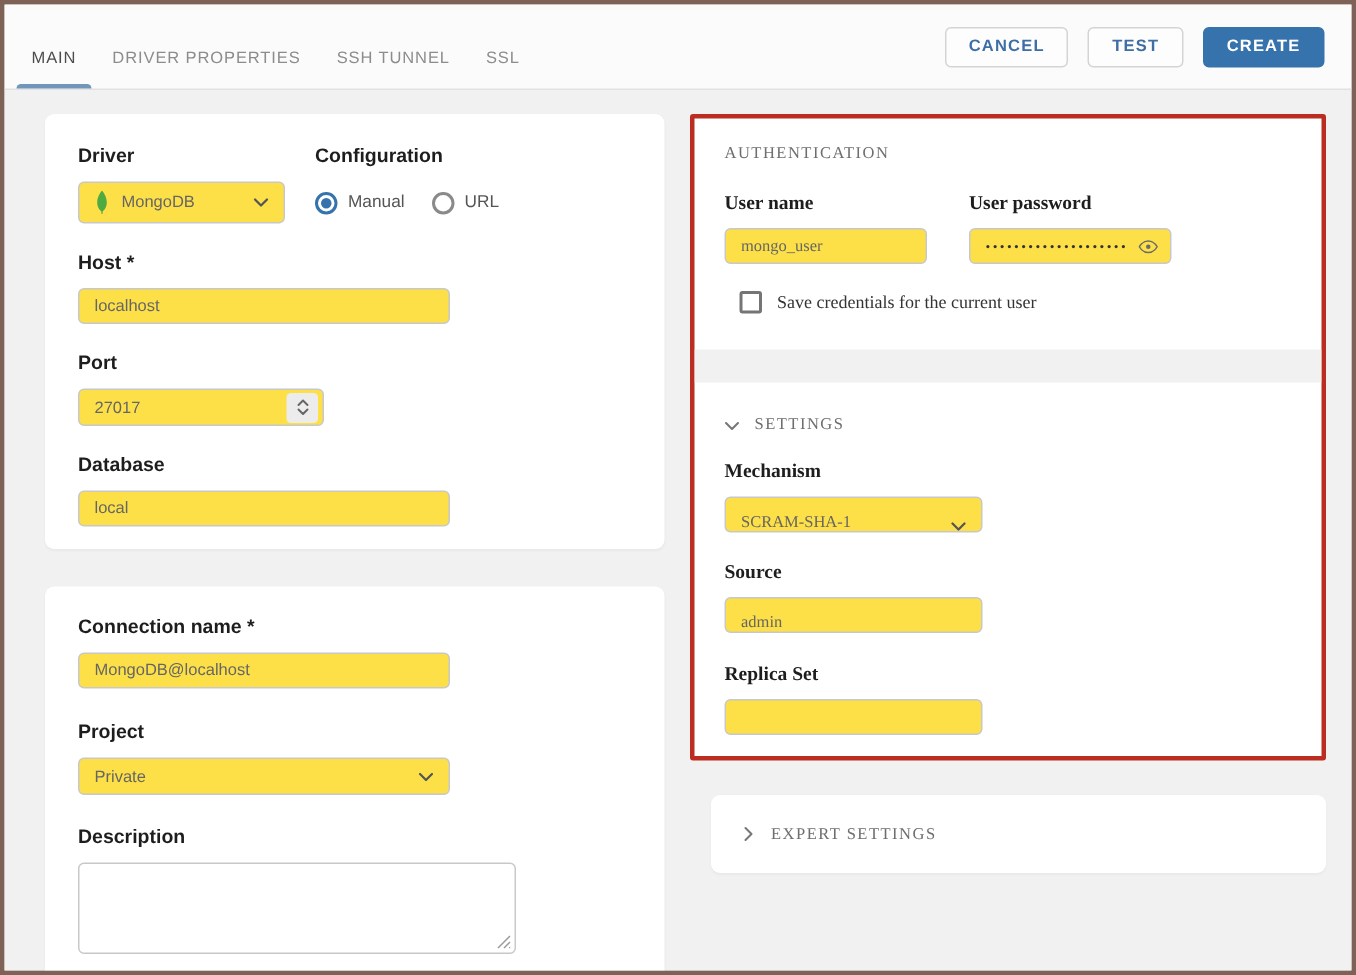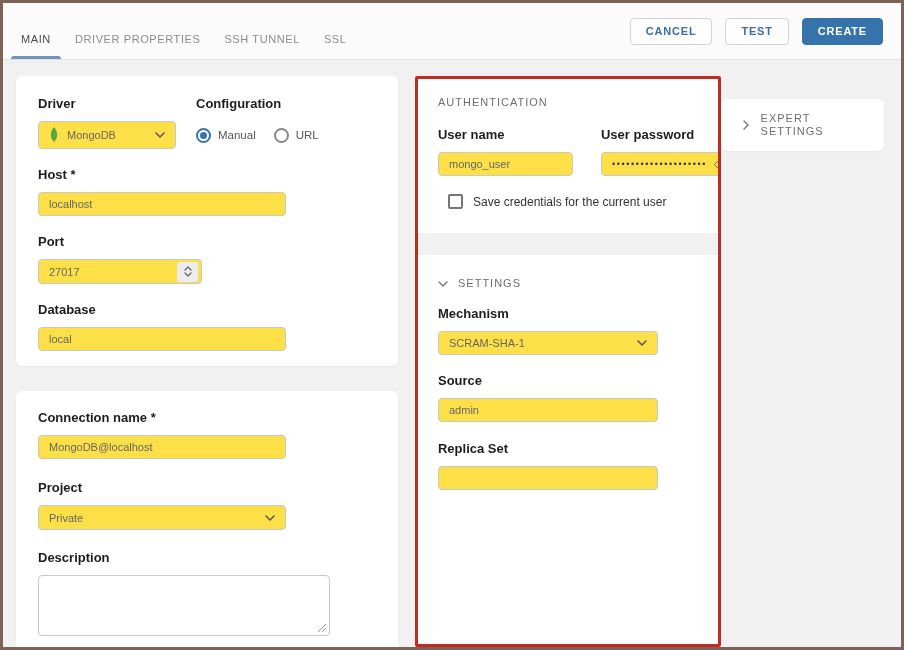--- a/index.html
+++ b/index.html
@@ -42,37 +42,38 @@
   .btn.primary { background:#3673ac; border:1px solid #3673ac; color:#fff; }
 
   
   .content {
     background:#f1f1f2; height: 587px; overflow:hidden;
     display:flex; gap:17px; padding:16px 17px 0 13px;
   }
   .card {
     background:#fff; border-radius:6px;
     box-shadow: 0 1px 2px rgba(0,0,0,.04);
+    margin-left: 14px;
   }
   .col-left { width:427px; display:flex; flex-direction:column; gap:25px; }
-  .col-right { flex:1; display:flex; flex-direction:row; }
+  .col-right { flex:1; display:flex; flex-direction:column;font-family:Liberation Serif, serif; }
 
   .card1 { height:290px; padding:20px 22px 0 22px; }
   .card2 { flex:1; padding:19px 22px 0 22px; border-radius:6px 6px 0 0; }
 
   .label { font-size:13px; font-weight:600; color:#1d1d1d; line-height:15px; margin-bottom:10px; }
   .group { margin-bottom:18px; }
 
   .box {
     border:1px solid #c8c8c8; border-radius:4px; background:#fde047;
     height:24px; display:flex; align-items:center; padding:0 10px;
     font-size:11px; color:#666;
   }
   .box .val { flex:1; white-space:nowrap; overflow:hidden; }
-  .w292 { width:248px; } .w200 { width:220px; } .w164 { width:164px; } .w135 { width:135px; } .w138 { width:138px; }
+  .w292 { width:248px; } .w200 { width:172px;align-items:flex-end; } .w164 { width:164px; } .w135 { width:135px; } .w138 { width:138px; }
 
   .select { cursor:pointer; }
   .driver-select { height:28px; gap:8px; }
 
   
   .radio-row { display:flex; align-items:center; gap:18px; height:28px; }
   .radio-opt { display:flex; align-items:center; gap:7px; font-size:11.5px; color:#555; }
   .radio { width:15px; height:15px; border-radius:50%; border:2px solid #8a8a8a; position:relative; background:#fff; }
   .radio.checked { border-color:#3673ac; }
   .radio.checked::after { content:""; position:absolute; inset:2px; border-radius:50%; background:#3673ac; }

